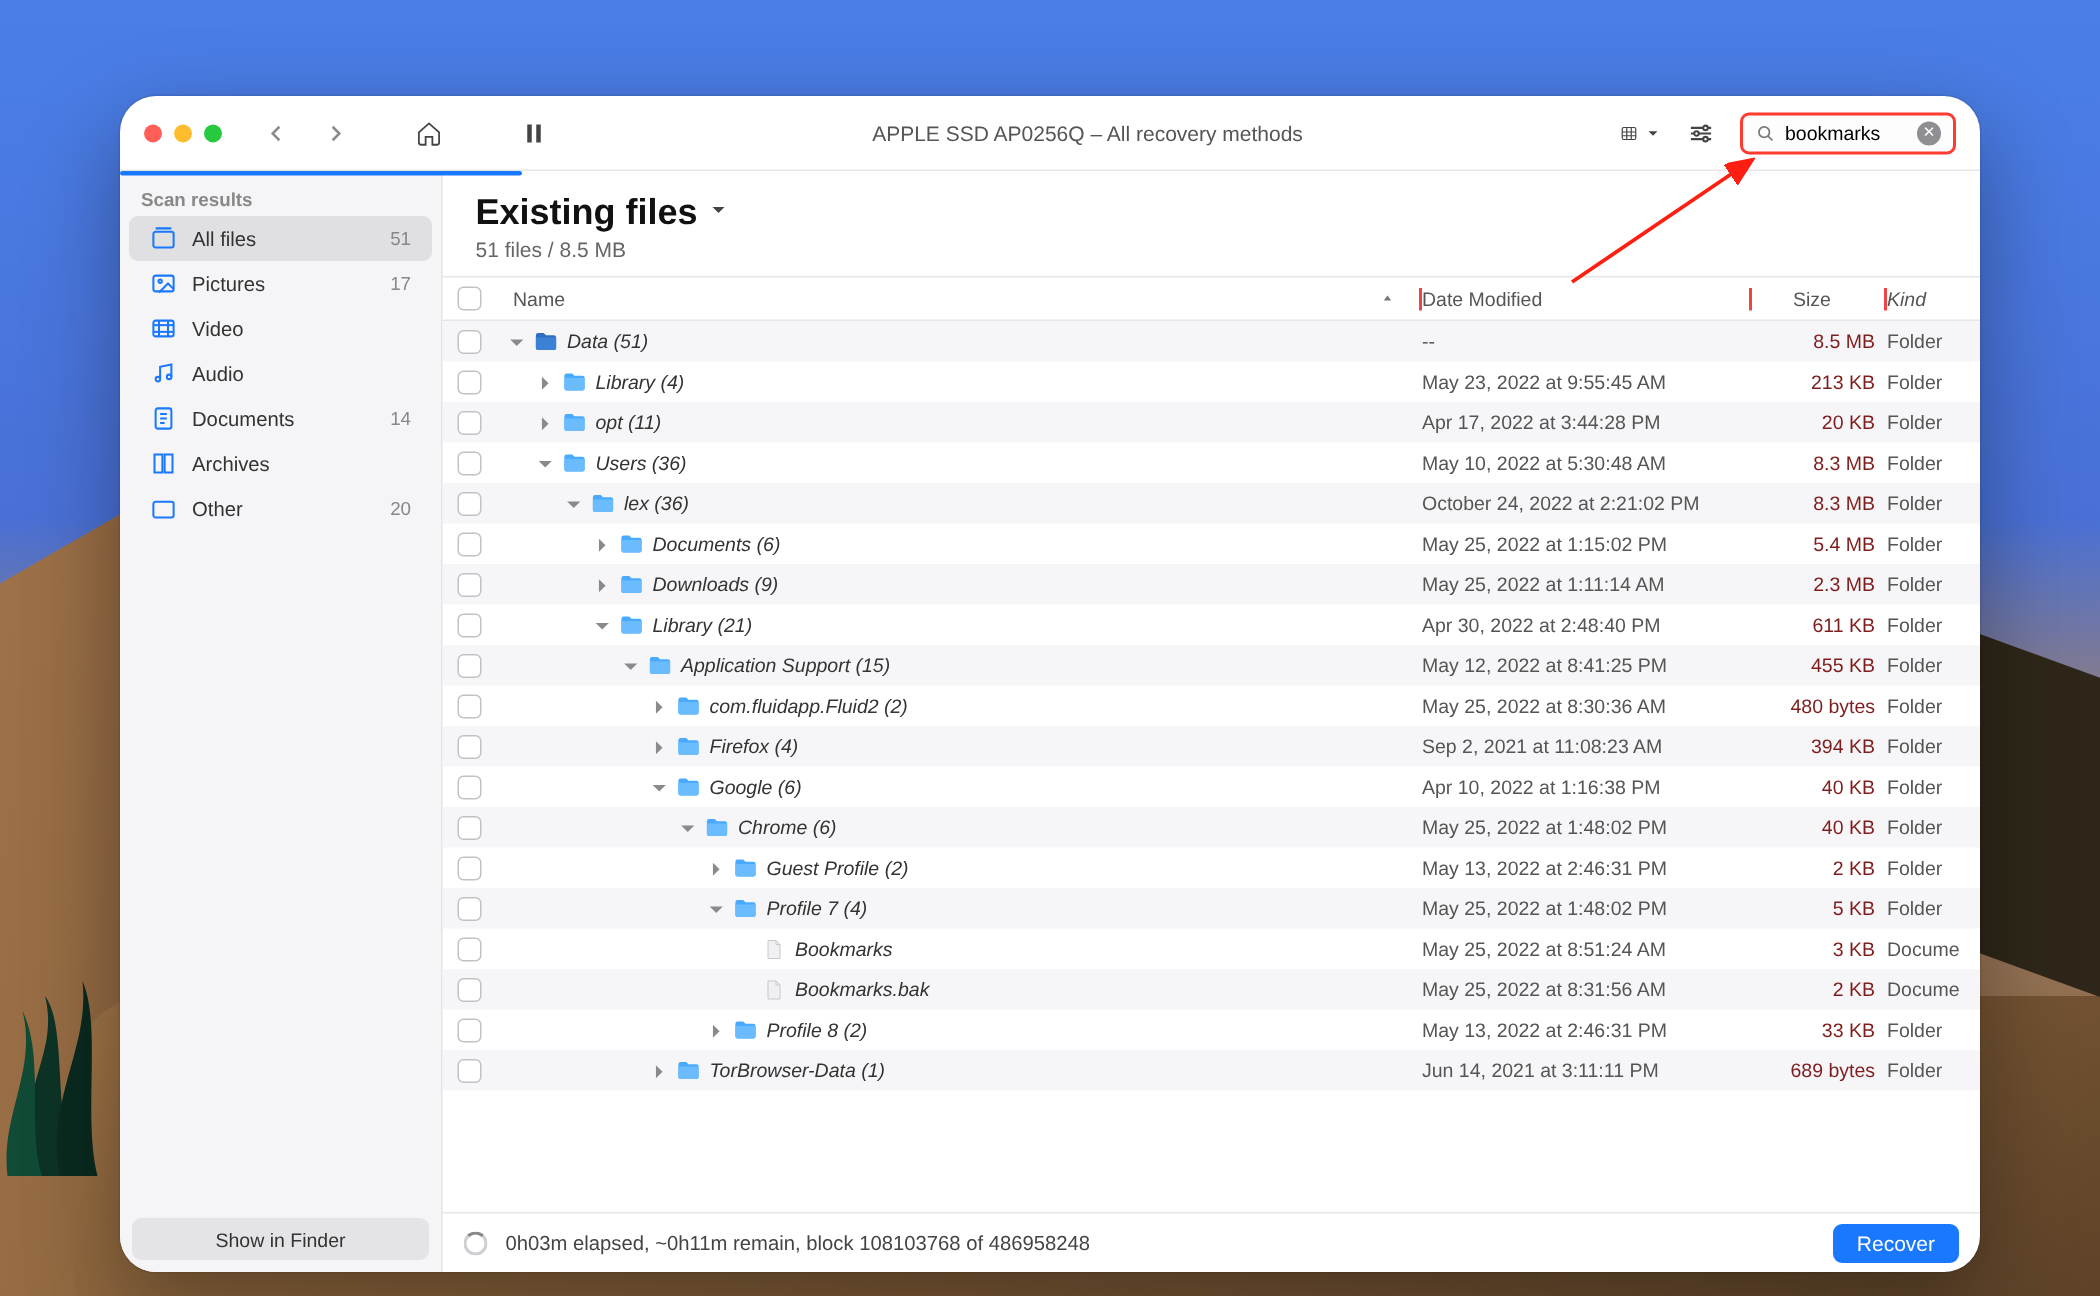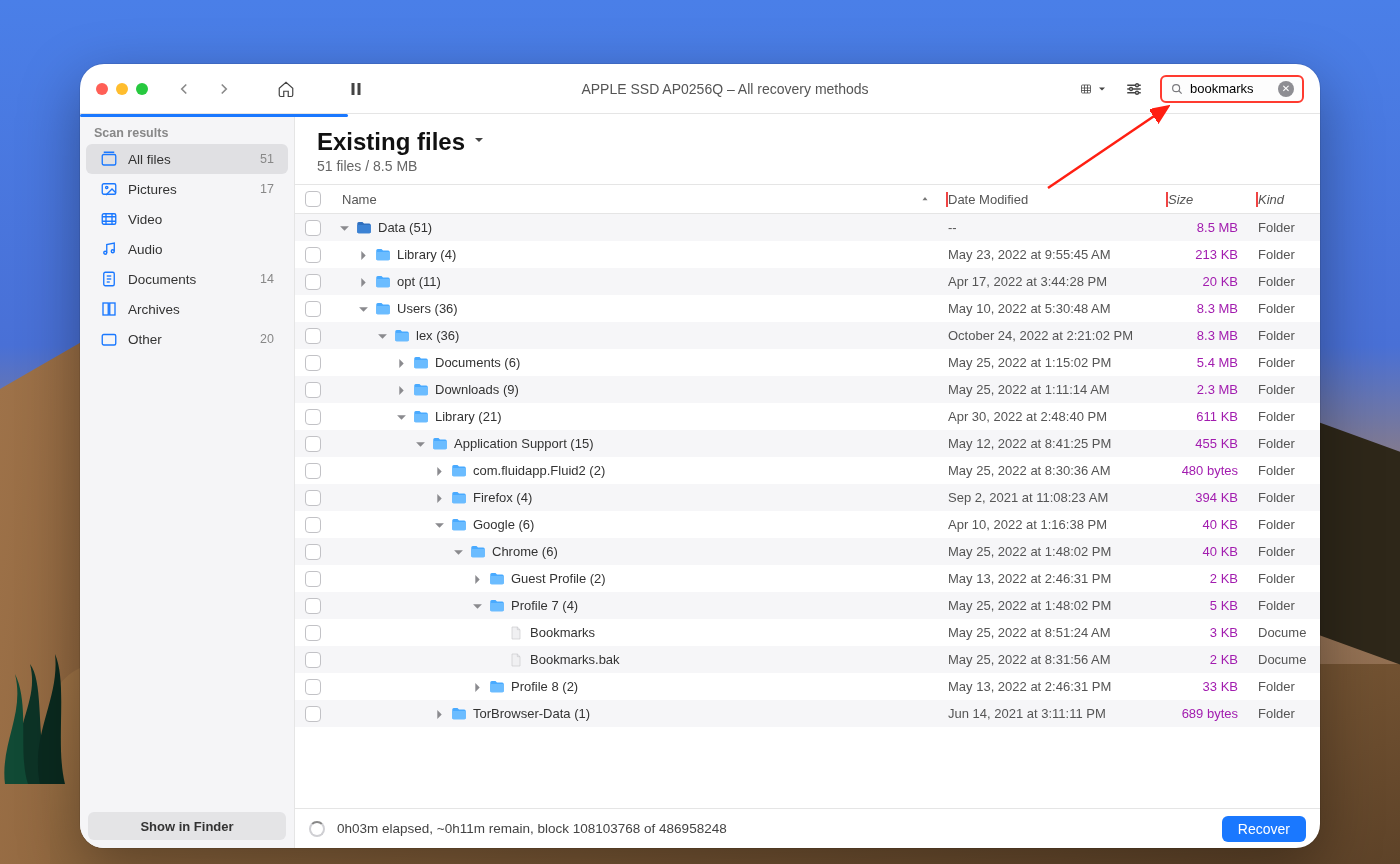--- a/index.html
+++ b/index.html
@@ -65,49 +65,49 @@
   
   .sidebar{width:215px;background:#f5f5f7;border-right:1px solid #e5e5e5;display:flex;flex-direction:column;padding-top:6px;}
   .tab-underline{position:absolute;left:0;top:50px;height:3px;width:268px;background:#1a78ff;border-radius:2px;}
   .sidebar-header{padding:6px 14px 4px;color:#888;font-size:12.5px;font-weight:600;}
   .side-item{display:flex;align-items:center;padding:6px 14px;gap:10px;font-size:13.5px;color:#333;border-radius:6px;margin:0 6px;}
   .side-item.selected{background:#e0e0e3;}
   .side-item .icon-wrap{width:18px;height:18px;color:#1a78ff;display:flex;align-items:center;justify-content:center;}
   .side-item .label{flex:1;}
   .side-item .count{color:#888;font-size:12.5px;}
   .sidebar-footer{margin-top:auto;padding:8px;}
-  .show-finder{width:100%;height:28px;border-radius:6px;background:#e4e4e6;border:none;font-size:13px;color:#333;font-weight:700;}
+  .show-finder{width:100%;height:28px;border-radius:6px;background:#e4e4e6;border:none;font-size:13px;color:#333;font-weight:400;}
 
   
   .main{flex:1;display:flex;flex-direction:column;min-width:0;}
   .main-header{padding:14px 22px 10px;}
   .title-row{display:flex;align-items:center;gap:6px;}
   .main-title{font-size:24px;font-weight:700;color:#111;}
   .chev{color:#444;}
   .subtitle{font-size:14px;color:#666;margin-top:2px;}
 
   .col-header{display:flex;align-items:center;height:30px;border-top:1px solid #e5e5e5;border-bottom:1px solid #e5e5e5;font-size:13px;color:#555;padding-left:10px;}
   .col-header .chk{width:34px;display:flex;align-items:center;}
   .col-header .col-name{flex:1;display:flex;align-items:center;gap:6px;padding-left:3px;}
   .col-header .col-name .sort-icon{margin-left:auto;margin-right:16px;color:#777;}
   .col-date{width:220px;}
-  .col-size{width:90px;text-align:left;padding-right:8px;font-style:italic;}
+  .col-size{width:90px;text-align:center;padding-right:8px;}
   .col-kind{width:62px;padding-right:10px;font-style:italic;}
 
   .rows{flex:1;overflow:hidden;}
   .row{display:flex;align-items:center;height:27px;font-size:13px;color:#333;padding-left:10px;}
   .row.alt{background:#f6f6f8;}
   .row .chk{width:34px;display:flex;align-items:center;}
   .chkbox{width:16px;height:16px;border:1.2px solid #c2c2c6;border-radius:4px;background:#fff;}
-  .row .tree{display:flex;align-items:center;gap:5px;flex:1;min-width:0;}
+  .row .tree{display:flex;align-items:center;gap:5px;flex:1;min-width:0;font-style:italic;}
   .disclosure{width:11px;height:11px;display:inline-block;}
   .disclosure svg{width:11px;height:11px;fill:#8a8a8e;}
   .folder-icon,.file-icon{width:18px;height:18px;display:flex;align-items:center;justify-content:center;}
   .row .date{width:220px;color:#555;}
-  .row .size{width:90px;text-align:right;color:#a21caf;padding-right:20px;}
+  .row .size{width:90px;text-align:right;color:#7f1d1d;padding-right:8px;}
   .row .kind{width:62px;color:#555;white-space:nowrap;overflow:hidden;padding-right:10px;}
 
   
   .statusbar{height:40px;border-top:1px solid #e5e5e5;display:flex;align-items:center;padding:0 14px;gap:12px;font-size:13.5px;color:#444;}
   .spinner{width:16px;height:16px;border:2px solid #cfcfd3;border-top-color:#888;border-radius:50%;}
   .recover-btn{margin-left:auto;background:#1a78ff;color:#fff;border:none;font-size:14px;font-weight:500;padding:5px 16px;border-radius:6px;}
   .vdiv{border-right:2px solid #ef4444;}
 </style>
 </head>
 <body>

